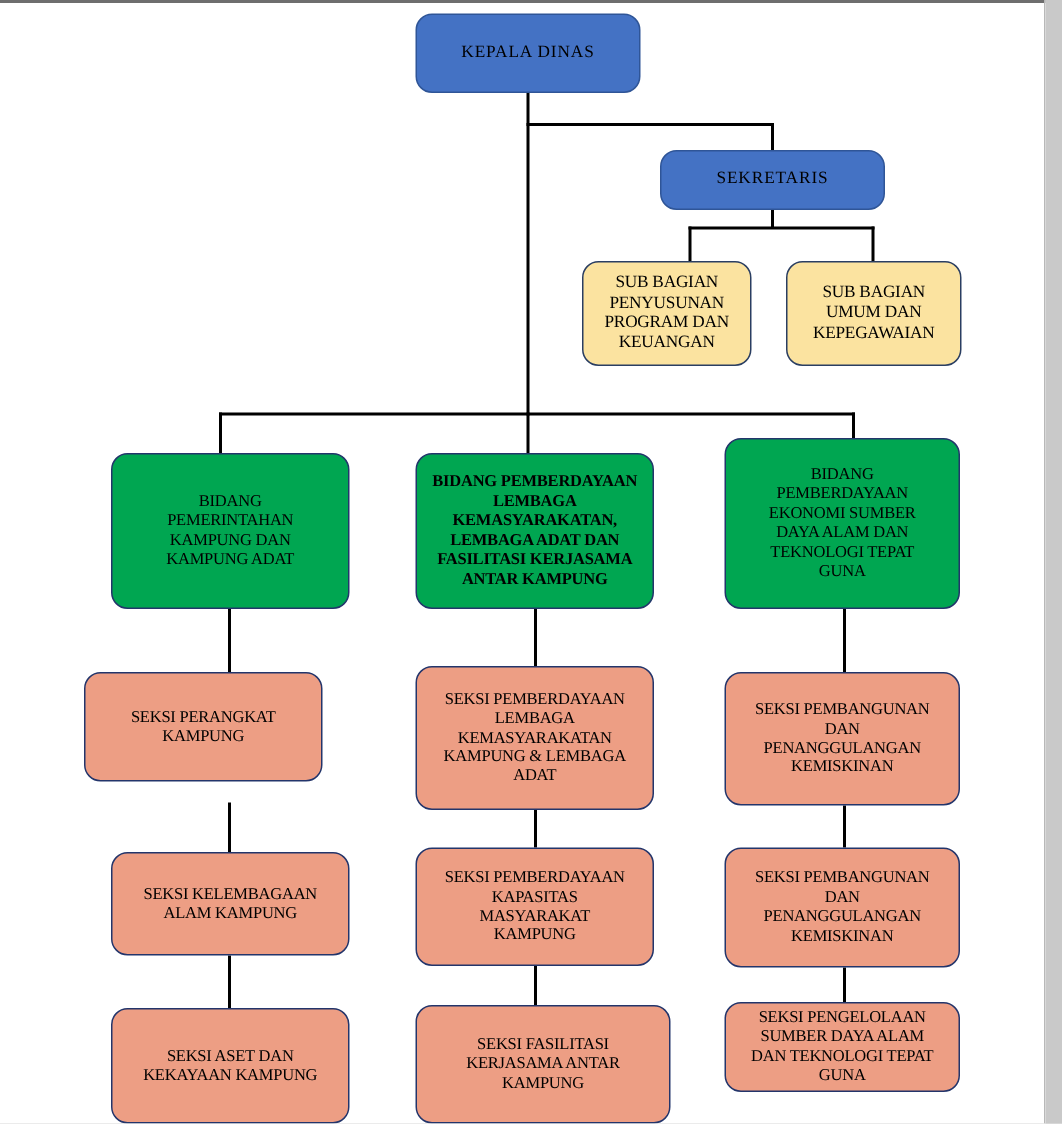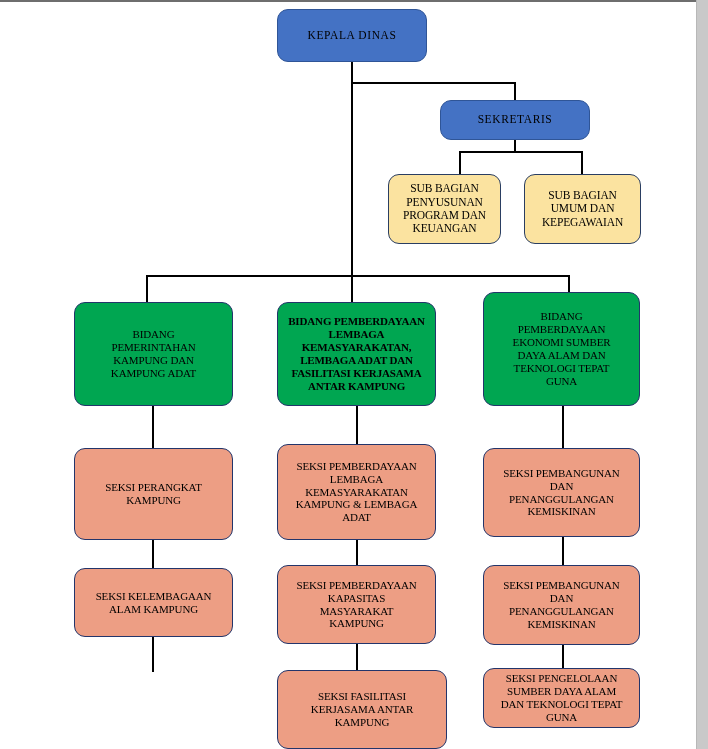--- a/index.html
+++ b/index.html
@@ -172,30 +172,34 @@
 
     <div class="node lvl-bidang" style="left:483px; top:292px; width:157px; height:114px;">
       <span class="lbl">BIDANG
 PEMBERDAYAAN
 EKONOMI SUMBER
 DAYA ALAM DAN
 TEKNOLOGI TEPAT
 GUNA</span>
     </div>
 
-    <div class="node lvl-seksi" style="left:74px; top:448px; width:159px; height:92px;">
+    <div class="node lvl-seksi" style="left:56px; top:448px; width:159px; height:73px;">
       <span class="lbl">SEKSI PERANGKAT
 KAMPUNG</span>
     </div>
 
     <div class="node lvl-seksi" style="left:74px; top:568px; width:159px; height:69px;">
       <span class="lbl">SEKSI KELEMBAGAAN
 ALAM KAMPUNG</span>
     </div>
 
+    <div class="node lvl-seksi" style="left:74px; top:672px; width:159px; height:77px;">
+      <span class="lbl">SEKSI ASET DAN
+KEKAYAAN KAMPUNG</span>
+    </div>
 
     <div class="node lvl-seksi" style="left:277px; top:444px; width:159px; height:96px;">
       <span class="lbl">SEKSI PEMBERDAYAAN
 LEMBAGA
 KEMASYARAKATAN
 KAMPUNG &amp; LEMBAGA
 ADAT</span>
     </div>
 
     <div class="node lvl-seksi" style="left:277px; top:565px; width:159px; height:79px;">

